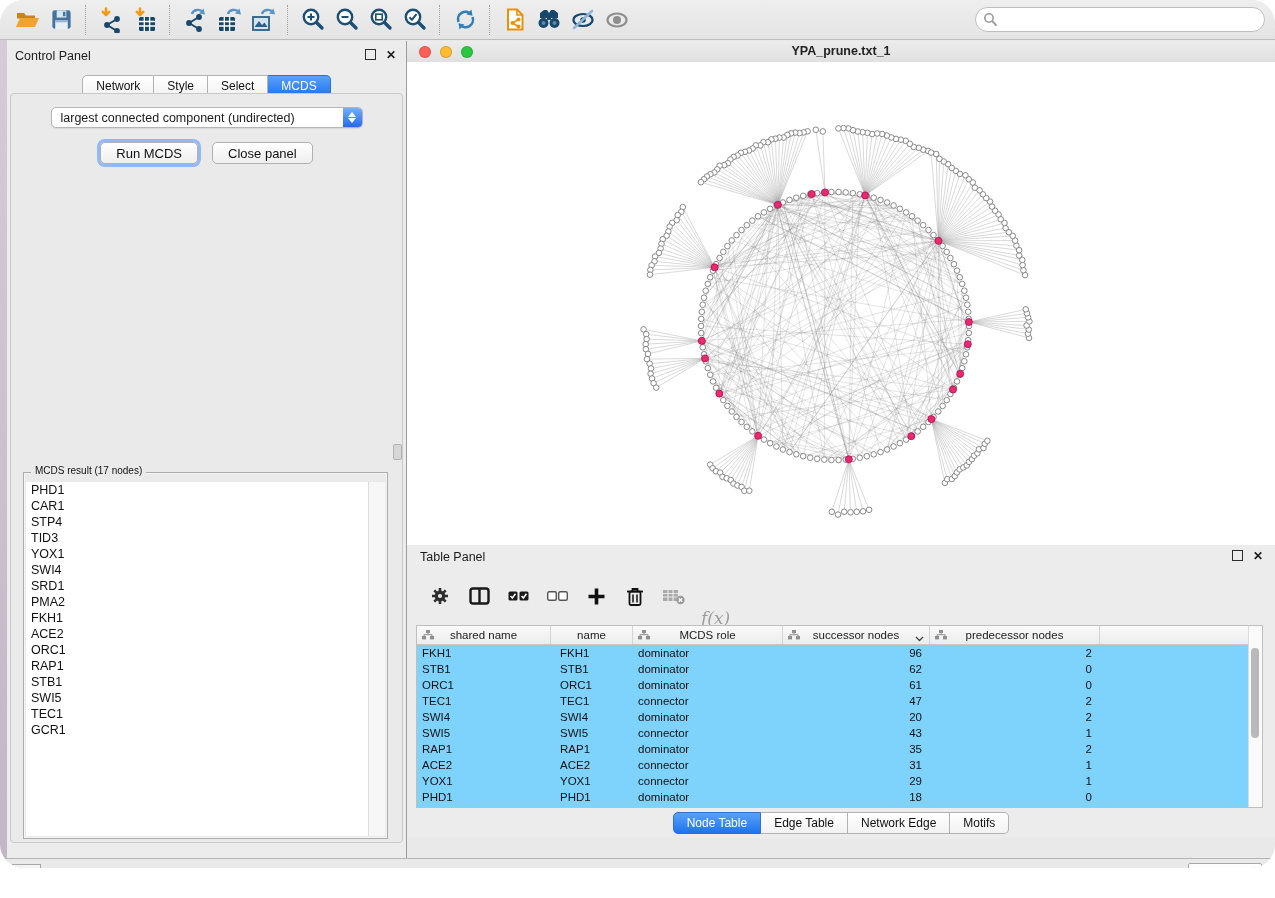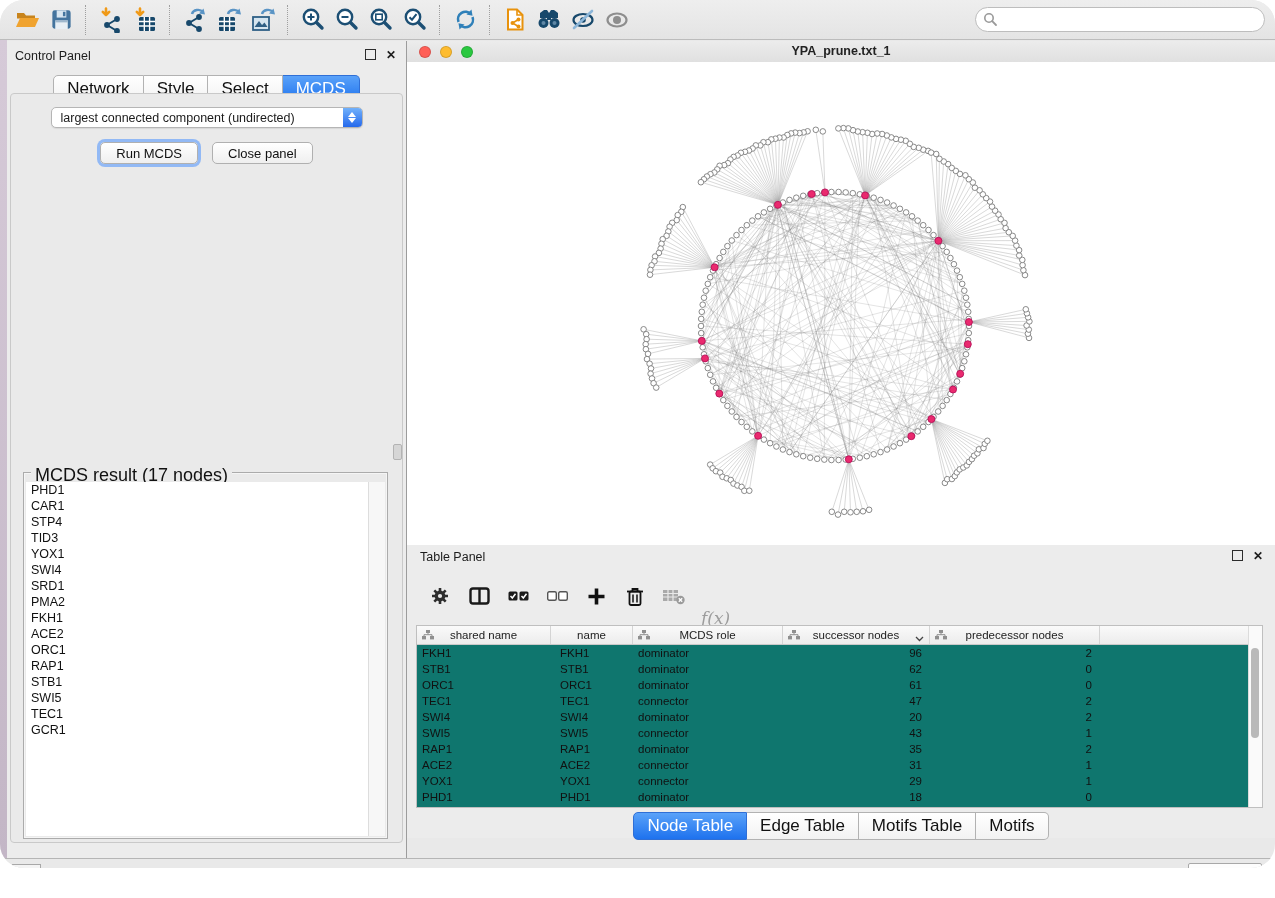--- a/index.html
+++ b/index.html
@@ -25,21 +25,21 @@
   
   .control-panel{position:absolute;left:7px;top:41px;width:400px;height:817px;
     background:#ececec;border-right:1px solid #9c9c9c;box-sizing:border-box;}
   .cp-header{position:absolute;left:0;top:0;right:0;height:26px;}
   .cp-title{position:absolute;left:8px;top:8px;font-size:12.5px;color:#1c1c1c;}
   .win-btns{position:absolute;right:10px;top:8px;display:flex;gap:10px;align-items:center;}
   .float-glyph{width:9px;height:9px;border:1.5px solid #2c2c2c;display:inline-block;}
   .close-glyph{font-size:12px;font-weight:bold;color:#1c1c1c;line-height:10px;}
   .cp-tabs{position:absolute;left:0;top:34px;width:100%;display:flex;justify-content:center;}
   .seg{border:1px solid #b2b2b2;border-left:none;background:linear-gradient(#ffffff,#f2f2f2);
-    font-size:17px;padding:3px 13px;color:#111;cursor:default;text-align:right;}
+    font-size:12px;padding:3px 13px;color:#111;cursor:default;text-align:right;}
   .seg:first-child{border-left:1px solid #b2b2b2;border-radius:5px 0 0 5px;}
   .seg:last-child{border-radius:0 5px 5px 0;}
   .seg.selected{background:linear-gradient(#5aa2f9,#1e72ee);color:#fff;border-color:#2f6fd6;}
   .cp-content{position:absolute;left:3px;right:3px;top:52px;bottom:15px;
     border:1px solid #c9c9c9;border-radius:4px;background:#eaeaea;}
   .opt-label{margin-top:20px;text-align:center;font-size:13px;color:#111;}
   .dropdown{position:relative;margin:13px auto 0;width:312px;height:21px;background:#fff;
     border:1px solid #b5b5b5;border-radius:5px;display:flex;align-items:center;
     font-size:12.5px;padding-left:9px;box-sizing:border-box;box-shadow:0 1px 1px rgba(0,0,0,.08);}
   .dd-stepper{position:absolute;right:0;top:0;width:19px;height:100%;
@@ -48,21 +48,21 @@
   .dd-up{width:0;height:0;border-left:4px solid transparent;border-right:4px solid transparent;border-bottom:5px solid #fff;}
   .dd-down{width:0;height:0;border-left:4px solid transparent;border-right:4px solid transparent;border-top:5px solid #fff;}
   .btn-row{margin-top:14px;display:flex;justify-content:center;gap:14px;}
   .mac-btn{font-family:"Liberation Sans",sans-serif;font-size:13px;color:#111;
     background:linear-gradient(#ffffff,#efefef);border:1px solid #b0b0b0;border-radius:5px;
     padding:2px 15px;height:22px;cursor:default;}
   .mac-btn.focused{box-shadow:0 0 0 3px rgba(86,152,252,.6);}
   .result-box{position:absolute;left:12px;right:14px;top:378px;height:365px;
     border:1px solid #ababab;box-shadow:inset 0 0 0 1px #f5f5f5;}
   .result-title{position:absolute;top:-8px;left:7px;background:#eaeaea;padding:0 4px;
-    font-size:18px;color:#111;}
+    font-size:10px;color:#111;}
   .result-list{position:absolute;left:2px;top:9px;bottom:2px;right:18px;background:#fff;
     overflow:hidden;border-right:1px solid #e2e2e2;}
   .result-scroll{position:absolute;right:2px;top:9px;bottom:2px;width:16px;background:#f7f7f7;
     border-left:1px solid #ddd;}
   .list-item{font-size:12.5px;line-height:16px;padding-left:5px;color:#111;}
   
   .network-window{position:absolute;left:407px;top:41px;width:868px;height:524px;}
   .net-titlebar{position:absolute;left:0;top:0;right:0;height:21px;
     background:linear-gradient(#ececec,#e0e0e0);border-bottom:1px solid #b0b0b0;}
   .tlight{position:absolute;top:4.5px;width:12px;height:12px;border-radius:50%;box-sizing:border-box;}
@@ -75,21 +75,21 @@
   .split-grip-v{position:absolute;left:393px;top:444px;width:7px;height:14px;
     background:#d6d6d6;border:1px solid #b3b3b3;border-radius:2px;}
   
   .table-panel{position:absolute;left:407px;top:545px;width:868px;height:293px;background:#ececec;}
   .tp-title{position:absolute;left:13px;top:5px;font-size:12.5px;color:#1c1c1c;}
   .tp-winbtns{position:absolute;right:12px;top:5px;display:flex;gap:10px;align-items:center;}
   .tp-toolbar{position:absolute;left:9px;top:30px;right:8px;height:42px;display:flex;
     align-items:center;gap:15px;padding-left:12px;}
   .tpi{width:24px;height:24px;display:flex;align-items:center;justify-content:center;flex:none;}
   .fx-label{font-family:"DejaVu Serif",serif;font-style:italic;font-size:17px;color:#9c9c9c;margin-top:44px;}
-  .table-wrap{position:absolute;left:9px;top:80px;width:847px;height:183px;background:#0f766e;
+  .table-wrap{position:absolute;left:9px;top:80px;width:847px;height:183px;background:#7dd3fc;
     border:1px solid #bfbfbf;box-sizing:border-box;overflow:hidden;}
   .tbl-header{display:flex;height:18px;background:linear-gradient(#fafafa,#ececec);
     border-bottom:1px solid #c9c9c9;}
   .th{position:relative;border-right:1px solid #d4d4d4;display:flex;align-items:center;
     justify-content:center;font-size:11.5px;color:#222;box-sizing:border-box;flex:none;}
   .th .hier{position:absolute;left:5px;top:4px;}
   .th .sortch{position:absolute;right:5px;top:6px;}
   .th.filler{flex:1;border-right:none;}
   .tr{display:flex;height:16px;align-items:center;}
   .td{font-size:11.5px;color:#111;box-sizing:border-box;flex:none;white-space:nowrap;overflow:hidden;}
@@ -1228,21 +1228,21 @@
           </div>
         </div>
       <div class="tbl-vscroll">
         <div class="tbl-thumb"></div>
       </div>
     </div>
 
     <div class="bottom-tabs" id="bottom-tabs">
         <div class="seg selected">Node Table</div>
         <div class="seg">Edge Table</div>
-        <div class="seg">Motifs Table</div>
+        <div class="seg">Network Edge</div>
         <div class="seg">Motifs</div>
       </div>
   </div>
 
   <div class="status-bar">
     <span class="console-btn">
       <svg width="16" height="13" viewBox="0 0 16 13">
           <g fill="#1a1a1a">
             <rect x="0" y="1" width="2.4" height="2.4"></rect>
             <rect x="4" y="1" width="12" height="2.4"></rect>

